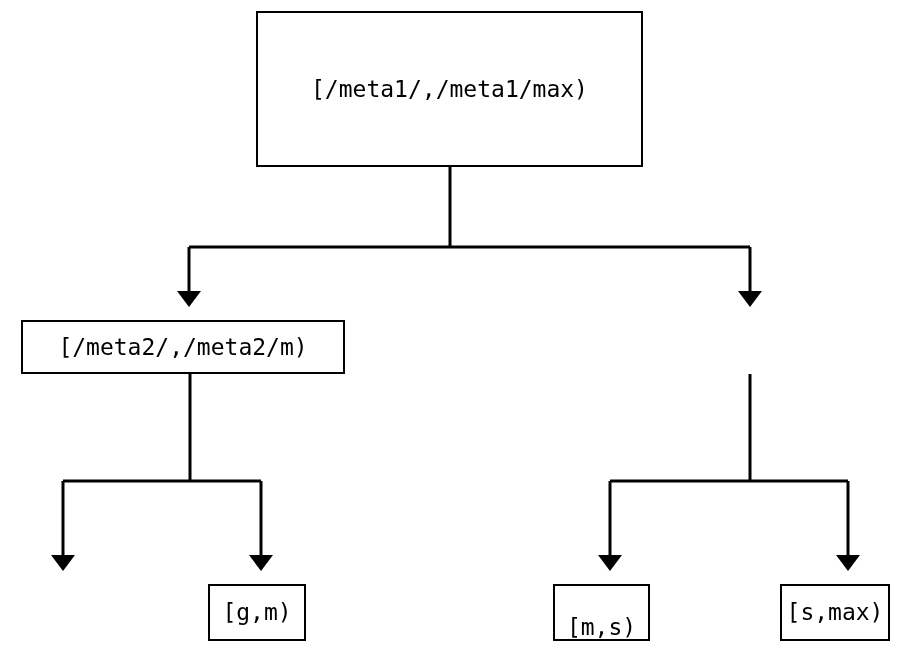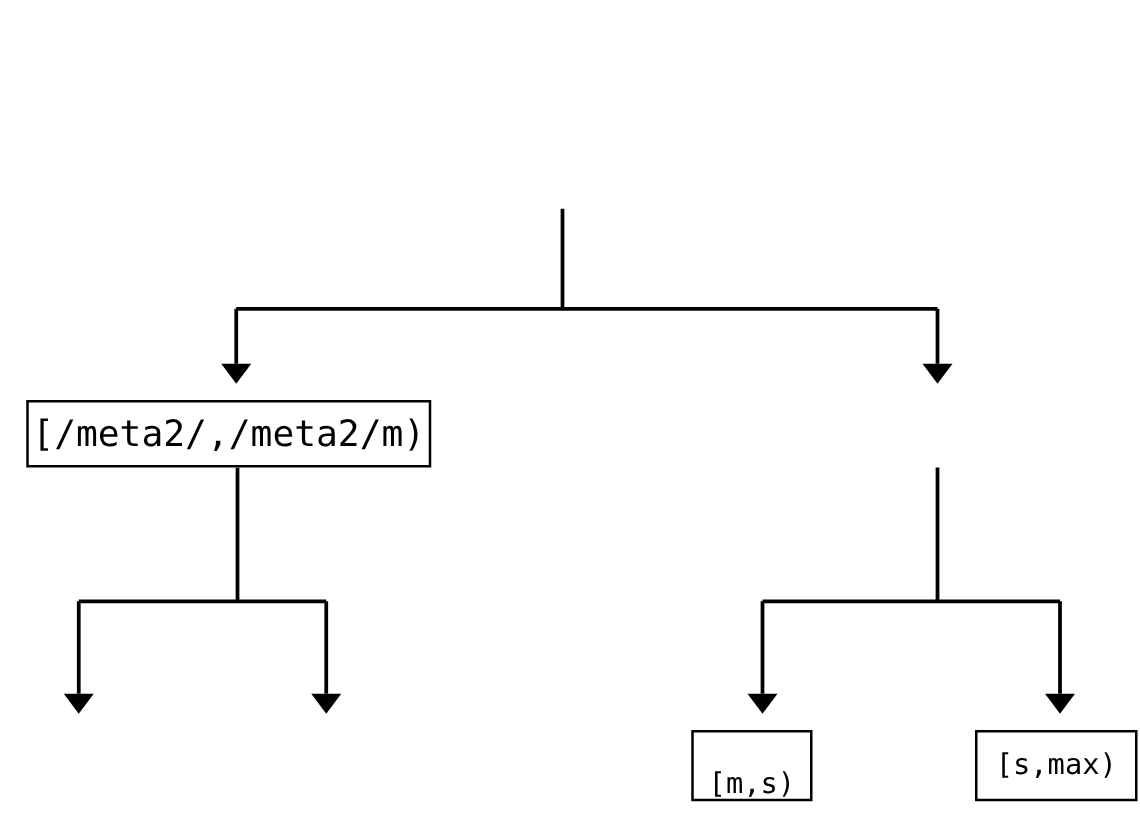--- a/index.html
+++ b/index.html
@@ -36,21 +36,21 @@
     justify-content: center;
     color: #000000;
     white-space: pre;
   }
   .node-label {
     display: block;
     line-height: 1;
     letter-spacing: 0px;
   }
   .lvl-root .node-label { font-size: 23px; }
-  .lvl-mid  .node-label { font-size: 29px; }
+  .lvl-mid  .node-label { font-size: 23px; }
   .lvl-leaf .node-label { font-size: 23px; }
 </style>
 </head>
 <body>
 
 <div id="diagram-canvas">
 
   <svg id="edge-layer" width="912" height="652" viewBox="0 0 912 652" xmlns="http://www.w3.org/2000/svg">
 
     <g>
@@ -83,29 +83,35 @@
       <path d="M 610 481 L 610 555" stroke="#000000" stroke-width="3" fill="none"></path>
       <polygon points="598,555 622,555 610,571" fill="#000000"></polygon>
     </g>
 
     <g>
       <path d="M 848 481 L 848 555" stroke="#000000" stroke-width="3" fill="none"></path>
       <polygon points="836,555 860,555 848,571" fill="#000000"></polygon>
     </g>
   </svg>
 
+  <div class="node-box lvl-root" style="left:256px; top:11px; width:387px; height:156px;">
+    <span class="node-label">[/meta1/,/meta1/max)</span>
+  </div>
 
   <div class="node-box lvl-mid" style="left:21px; top:320px; width:324px; height:54px;">
     <span class="node-label">[/meta2/,/meta2/m)</span>
   </div>
 
 
 
+  <div class="node-box lvl-leaf" style="left:208px; top:584px; width:98px; height:57px;">
+    <span class="node-label">[g,m)</span>
+  </div>
 
   <div class="node-box lvl-leaf" style="left:553px; top:584px; width:97px; height:57px;align-items:flex-end;">
     <span class="node-label">[m,s)</span>
   </div>
 
-  <div class="node-box lvl-leaf" style="left:780px; top:584px; width:130px; height:57px;">
+  <div class="node-box lvl-leaf" style="left:780px; top:584px; width:110px; height:57px;">
     <span class="node-label">[s,max)</span>
   </div>
 
 </div>
 
 </body></html>

